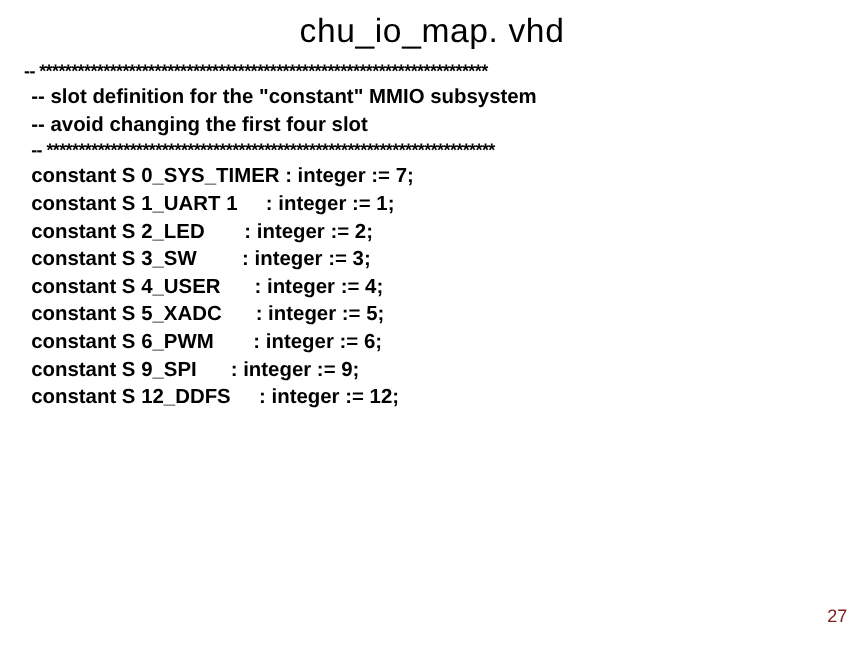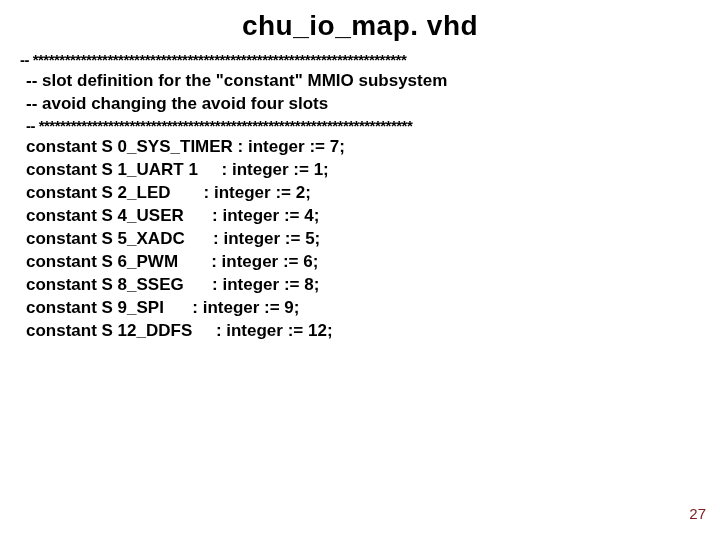--- a/index.html
+++ b/index.html
@@ -7,21 +7,21 @@
     padding: 0;
     width: 720px;
     height: 540px;
     background: #fff;
     font-family: Arial, Helvetica, sans-serif;
     overflow: hidden;
   }
   .title {
     text-align: center;
     font-size: 28px;
-    font-weight: 700;
+    font-weight: 400;
     color: #000;
     padding: 10px 0 8px 0;
     letter-spacing: 0.5px;
   }
   .code-block {
     padding-left: 20px;
     font-size: 17px;
     line-height: 1.35;
     color: #000;
     font-weight: 700;
@@ -45,28 +45,28 @@
   }
 </style>
 </head>
 <body>
 
 <div class="title">chu_io_map. vhd</div>
 
 <div class="code-block">
   <div class="line first sep-long">-- **********************************************************************</div>
   <div class="line">-- slot definition for the "constant" MMIO subsystem</div>
-  <div class="line">-- avoid changing the avoid four slots</div>
+  <div class="line">-- avoid changing the first four slot</div>
   <div class="line sep-long">-- **********************************************************************</div>
   <div id="lines">
       <div class="line">constant S 0_SYS_TIMER : integer := 7;</div>
       <div class="line">constant S 1_UART 1&nbsp;&nbsp;&nbsp;&nbsp; : integer := 1;</div>
       <div class="line">constant S 2_LED&nbsp;&nbsp;&nbsp;&nbsp;&nbsp;&nbsp; : integer := 2;</div>
+      <div class="line">constant S 3_SW&nbsp;&nbsp;&nbsp;&nbsp;&nbsp;&nbsp;&nbsp; : integer := 3;</div>
       <div class="line">constant S 4_USER&nbsp;&nbsp;&nbsp;&nbsp;&nbsp; : integer := 4;</div>
       <div class="line">constant S 5_XADC&nbsp;&nbsp;&nbsp;&nbsp;&nbsp; : integer := 5;</div>
       <div class="line">constant S 6_PWM&nbsp;&nbsp;&nbsp;&nbsp;&nbsp;&nbsp; : integer := 6;</div>
-      <div class="line">constant S 8_SSEG&nbsp;&nbsp;&nbsp;&nbsp;&nbsp; : integer := 8;</div>
       <div class="line">constant S 9_SPI&nbsp;&nbsp;&nbsp;&nbsp;&nbsp; : integer := 9;</div>
       <div class="line">constant S 12_DDFS&nbsp;&nbsp;&nbsp;&nbsp; : integer := 12;</div>
     </div>
 </div>
 
 <div class="page-num">27</div>
 
 </body></html>

